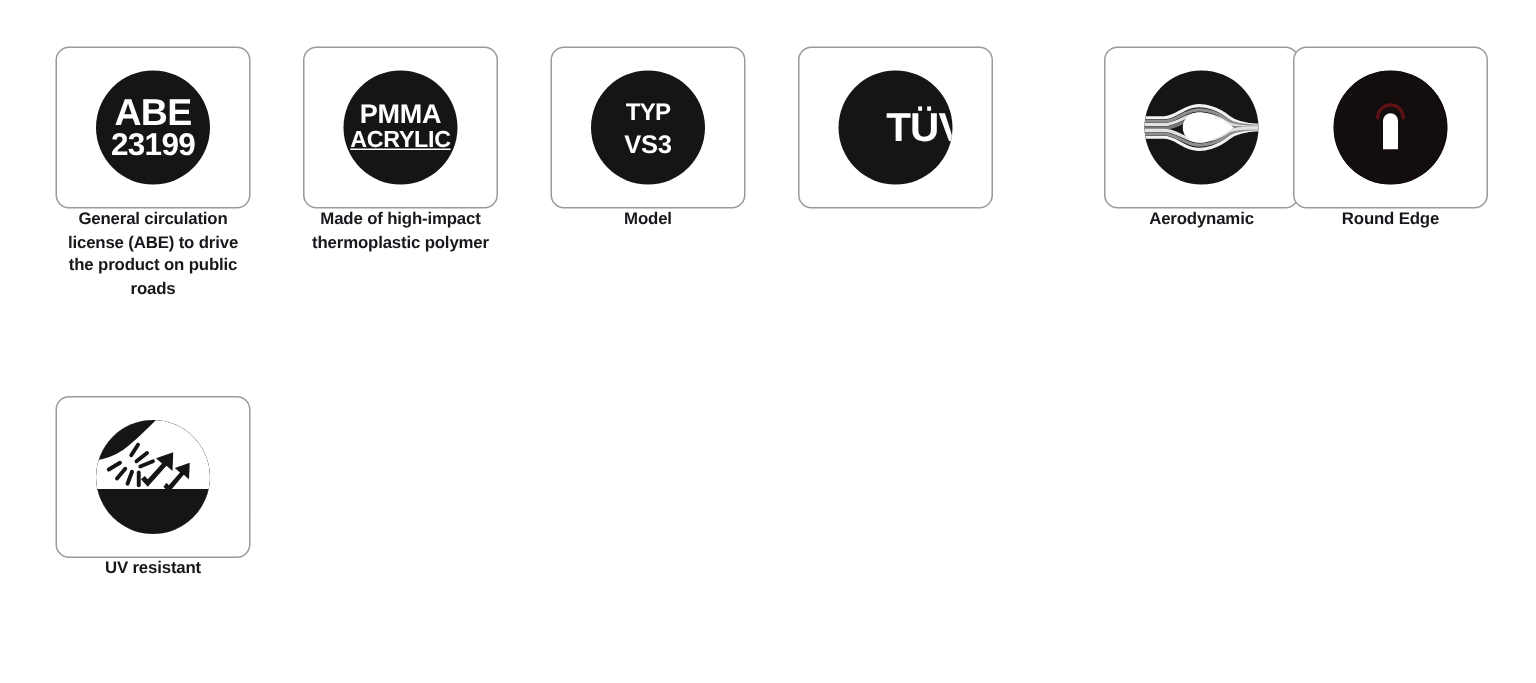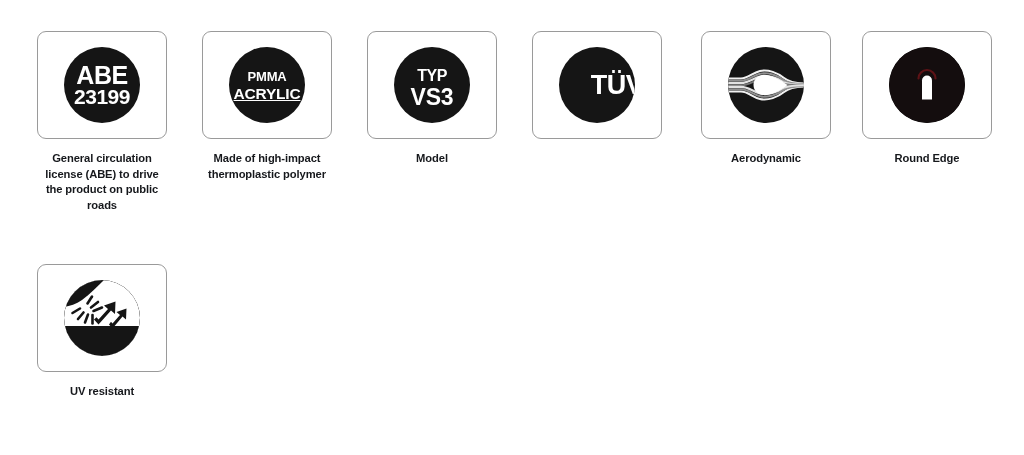--- a/index.html
+++ b/index.html
@@ -36,21 +36,20 @@
     box-sizing: border-box;
     border: 1.2px solid #9a9a9a;
     border-radius: 9px;
     background: #ffffff;
     display: flex;
     align-items: center;
     justify-content: center;
   }
 
   .badge-caption {
-    margin-top: 12px;
     font-size: 11.2px;
     line-height: 15.6px;
     font-weight: bold;
     color: #16181c;
     text-align: center;
     letter-spacing: -0.1px;
     width: 132px;
   }
 
   
@@ -73,26 +72,26 @@
     text-align: center;
     white-space: nowrap;
     letter-spacing: -0.4px;
   }
 
   
   .abe-top   { font-size: 25px; line-height: 23px; letter-spacing: -0.5px; }
   .abe-bot   { font-size: 21px; line-height: 20px; letter-spacing: -0.5px; }
 
   
-  .pmma-top  { font-size: 13px; line-height: 17px; letter-spacing: -0.2px; }
+  .pmma-top  { font-size: 18px; line-height: 17px; letter-spacing: -0.2px; }
   .pmma-bot  { font-size: 15.5px; line-height: 17px; letter-spacing: -0.2px; text-decoration: underline; }
 
   
   .typ-top   { font-size: 16px; line-height: 24px; letter-spacing: -0.5px; }
-  .typ-bot   { font-size: 23px;  line-height: 18px; letter-spacing: -0.2px; }
+  .typ-bot   { font-size: 17px;  line-height: 18px; letter-spacing: -0.2px; }
 
   
   .tuv-main  { font-size: 27px; line-height: 30px; letter-spacing: -0.5px; margin-left: 40px; }
 
   .icon-svg { display: block; }
 </style>
 </head>
 <body>
 
 <div id="feature-grid">
@@ -128,21 +127,21 @@
   </div>
 
   <div class="feature-item" style="left:531px; top:31px;">
     <div class="badge-card">
       <div class="disc">
         <div class="disc-line tuv-main">TÜV</div>
       </div>
     </div>
   </div>
 
-  <div class="feature-item" style="left:700px; top:31px;">
+  <div class="feature-item" style="left:735px; top:31px;">
     <div class="badge-card">
       <div class="disc">
         <svg class="icon-svg" width="76" height="76" viewBox="0 0 76 76" aria-hidden="true">
           <defs>
             <clipPath id="aeroClip">
                 <circle cx="38" cy="38" r="38"></circle>
               </clipPath>
           </defs>
           <g clip-path="url(#aeroClip)">
 

